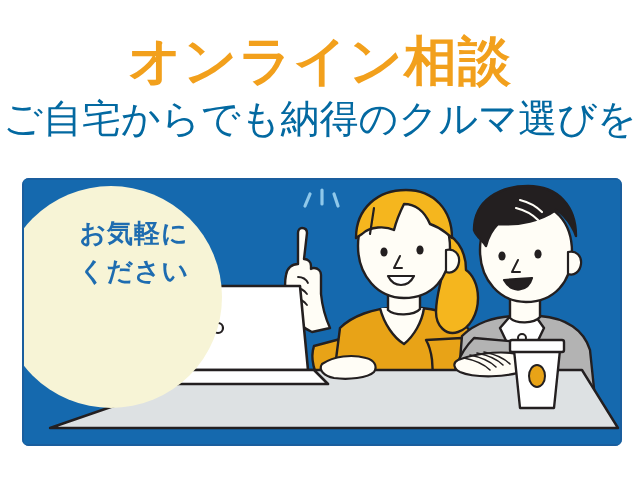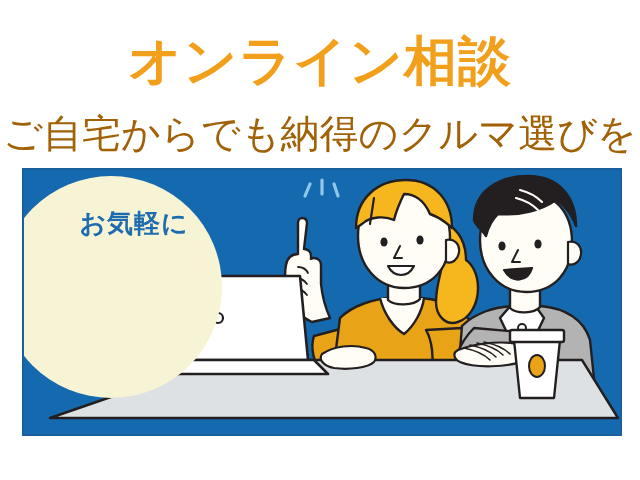--- a/index.html
+++ b/index.html
@@ -37,40 +37,41 @@
     font-size: 53px;
     line-height: 58px;
     font-weight: bold;
     color: #F2A01C;
     letter-spacing: 1px;
     white-space: nowrap;
   }
   #sub-title {
     position: absolute;
     left: 0;
-    top: 111px;
+    top: 96px;
     width: 640px;
     text-align: center;
     font-size: 39px;
     line-height: 46px;
     font-weight: normal;
-    color: #a16207;
+    color: #0369a1;
     letter-spacing: 0px;
     white-space: nowrap;
   }
 
   
   #illustration-panel {
     position: absolute;
     left: 22px;
-    top: 168px;
+    top: 178px;
     width: 600px;
     height: 268px;
     background: #1569AE;
     overflow: hidden;
+    border-radius: 7px;
   }
   #panel-inner-edge {
     position: absolute;
     left: 0; top: 0;
     width: 600px; height: 268px;
     box-sizing: border-box;
     border: 2px solid #1A5E9E;
     pointer-events: none;
   }
 
@@ -205,18 +206,19 @@
 
         <path d="M492 172 L498 230 L532 230 L538 172 Z" fill="#FFFFFF" stroke="#231F20" stroke-width="2.4" stroke-linejoin="round"></path>
         <rect x="488" y="162" width="54" height="12" rx="2" fill="#FFFFFF" stroke="#231F20" stroke-width="2.4"></rect>
         <ellipse cx="515" cy="198" rx="8" ry="11" fill="#E8A317" stroke="#231F20" stroke-width="2"></ellipse>
       </g>
     </svg>
 
     <div id="speech-circle"></div>
     <div id="circle-text">
       <span class="cline">お気軽に</span>
+      <span class="cline">ください</span>
     </div>
 
     <div id="panel-inner-edge"></div>
   </div>
 
 </div>
 
 </body></html>

